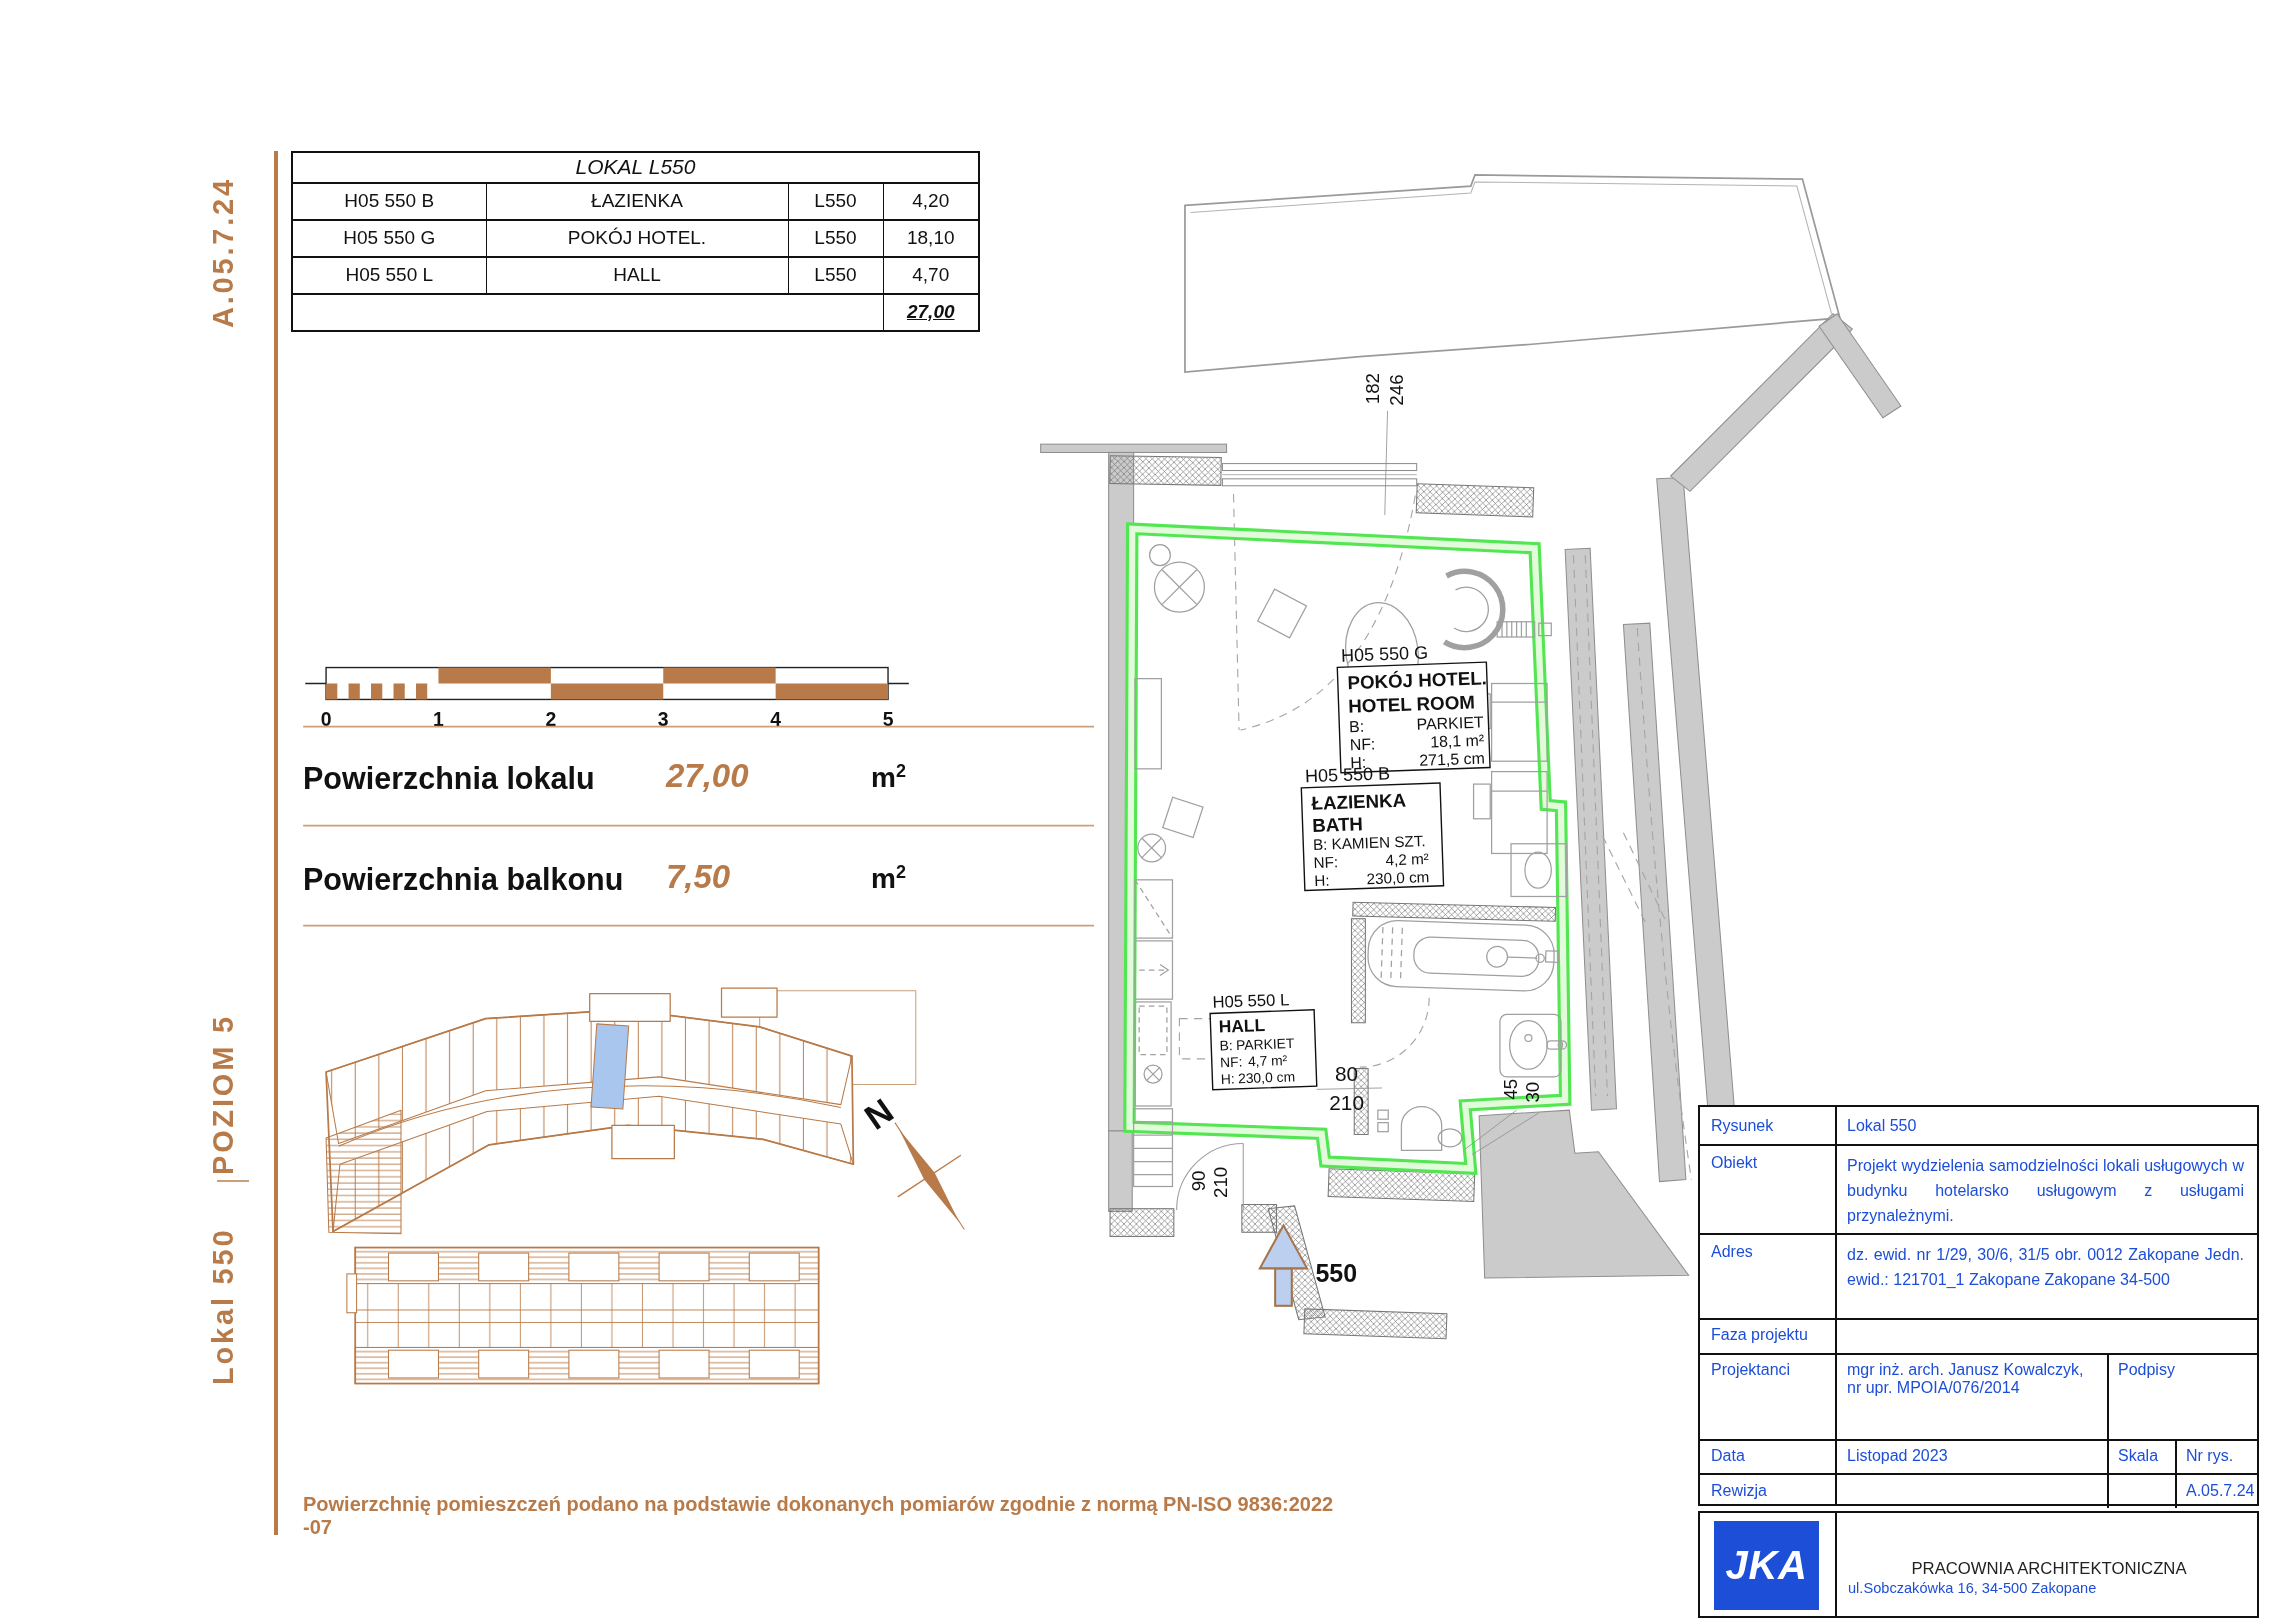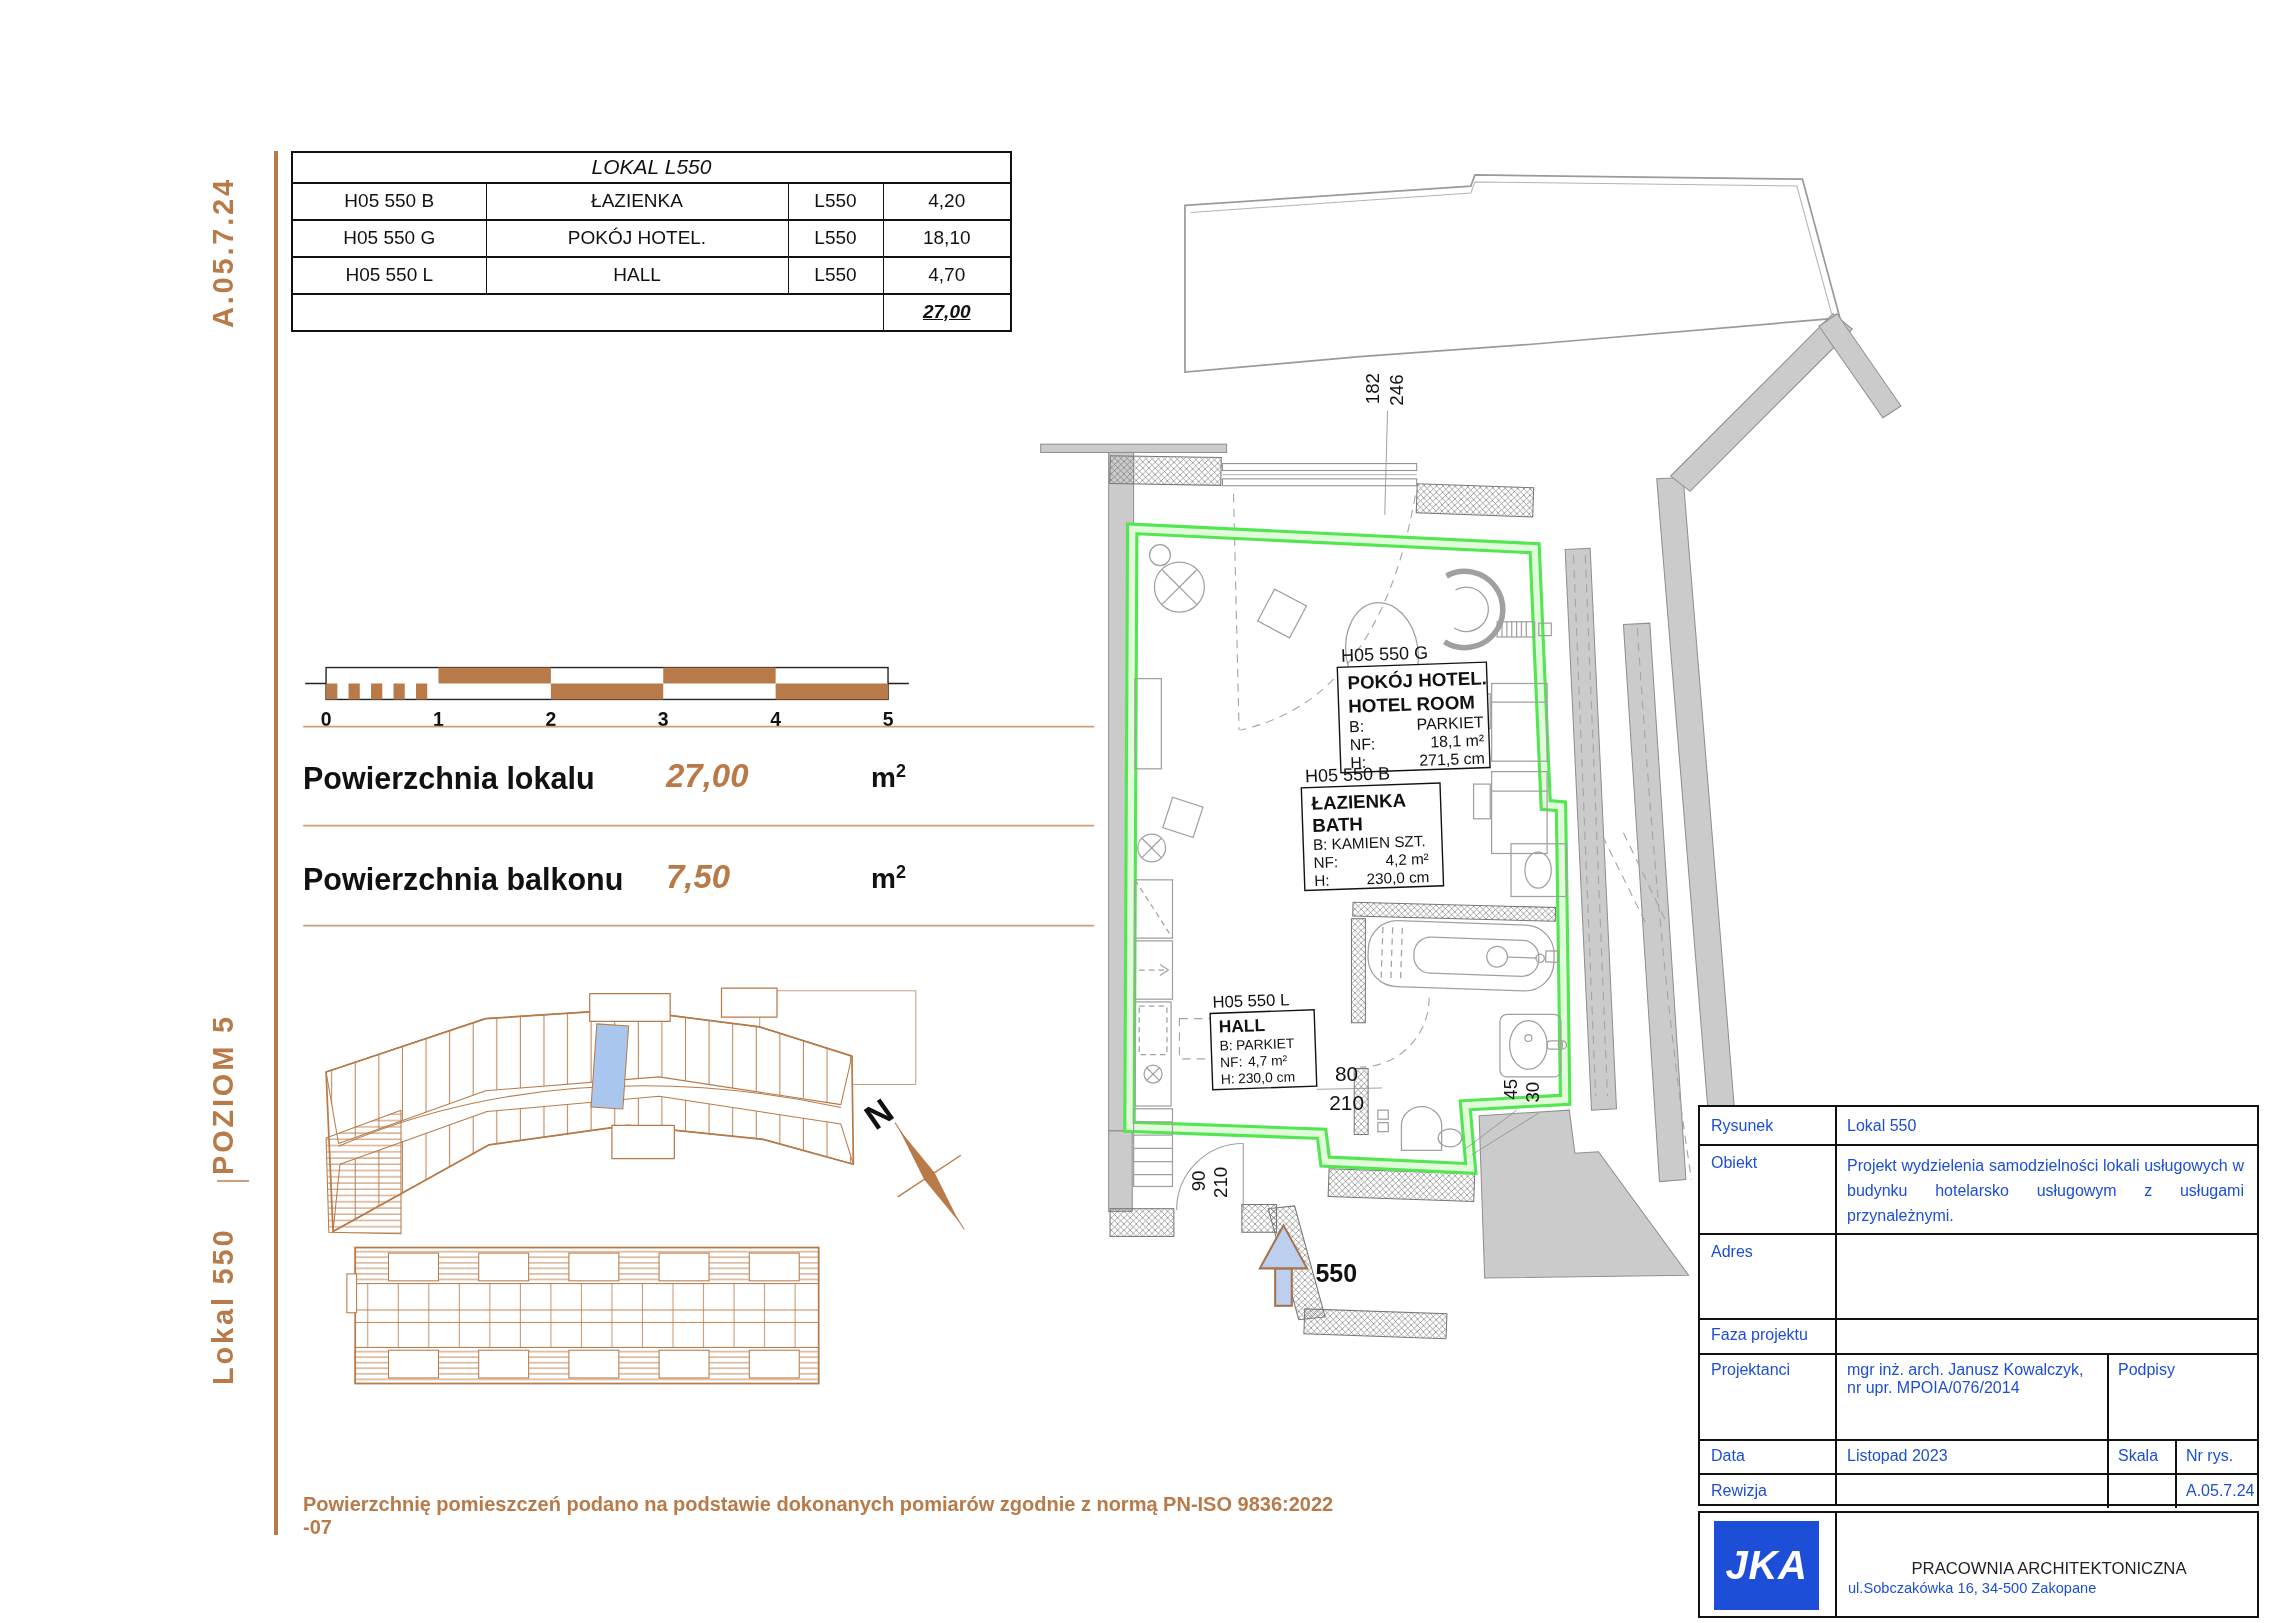--- a/index.html
+++ b/index.html
@@ -17,21 +17,21 @@
   .vtext{writing-mode:vertical-rl;transform:rotate(180deg);color:var(--brown);font-weight:bold;font-size:29px;letter-spacing:2.8px;white-space:nowrap}
   #code-v{left:207px;top:148px;height:180px}
   #poziom-v{left:207px;top:1015px;height:160px}
   #lokal-v{left:207px;top:1232px;height:153px}
   .vdiv{left:217px;top:1180px;width:32px;height:2.1px;background:var(--brown-line)}
   
   table.lokal{left:291px;top:151px;border-collapse:collapse;background:#fff}
   table.lokal td{border:1.4px solid #111;font-size:19px;text-align:center;vertical-align:middle;height:37px;color:#111}
   table.lokal tr.hdr td{border-bottom:2.8px solid #111;font-style:italic;font-weight:normal;font-size:21px;height:30.5px}
   table.lokal td{border-top-width:2.8px;border-bottom-width:2.8px}
-  table.lokal .c1{width:194px}.lokal .c2{width:302px}.lokal .c3{width:95px}.lokal .c4{width:128px}
+  table.lokal .c1{width:194px}.lokal .c2{width:302px}.lokal .c3{width:95px}.lokal .c4{width:96px}
   table.lokal tr.tot td{border-left:none}
   table.lokal tr.tot td.val{border-left:1.4px solid #111;font-weight:bold;font-style:italic}
   table.lokal tr.tot td.val span{text-decoration:underline}
   table.lokal{border:2.1px solid #111}
   .arealbl{font-weight:bold;font-size:30.5px;color:#111}
   .areaval{font-weight:bold;font-style:italic;font-size:33px;color:var(--brown)}
   .areaunit{font-weight:bold;font-size:28px;color:#111}
   .areaunit sup{font-size:18px}
   
   .footer{left:303px;top:1493px;width:1055px;font-weight:bold;font-size:20px;color:var(--brown)}
@@ -396,20 +396,21 @@
   <div class="vline" style="left:407px;top:246px;height:155px"></div>
   <div class="vline" style="left:475px;top:332px;height:69px"></div>
 
   <div class="lbl" style="left:11px;top:9.7px">Rysunek</div>
   <div class="val" style="left:147px;top:9.7px">Lokal 550</div>
 
   <div class="lbl" style="left:11px;top:47px">Obiekt</div>
   <div class="val just" style="left:147px;top:47px;width:397px">Projekt wydzielenia samodzielności lokali usługowych w budynku hotelarsko usługowym z usługami przynależnymi.</div>
 
   <div class="lbl" style="left:11px;top:136px">Adres</div>
+  <div class="val just" style="left:147px;top:136px;width:397px">dz. ewid. nr 1/29, 30/6, 31/5 obr. 0012 Zakopane Jedn. ewid.: 121701_1 Zakopane Zakopane 34-500</div>
 
   <div class="lbl" style="left:11px;top:219px">Faza projektu</div>
 
   <div class="lbl" style="left:11px;top:254px">Projektanci</div>
   <div class="val" style="left:147px;top:254px;width:250px">mgr inż. arch. Janusz Kowalczyk, nr upr. MPOIA/076/2014</div>
   <div class="lbl" style="left:418px;top:254px">Podpisy</div>
 
   <div class="lbl" style="left:11px;top:340px">Data</div>
   <div class="val" style="left:147px;top:340px">Listopad 2023</div>
   <div class="lbl" style="left:418px;top:340px">Skala</div>

